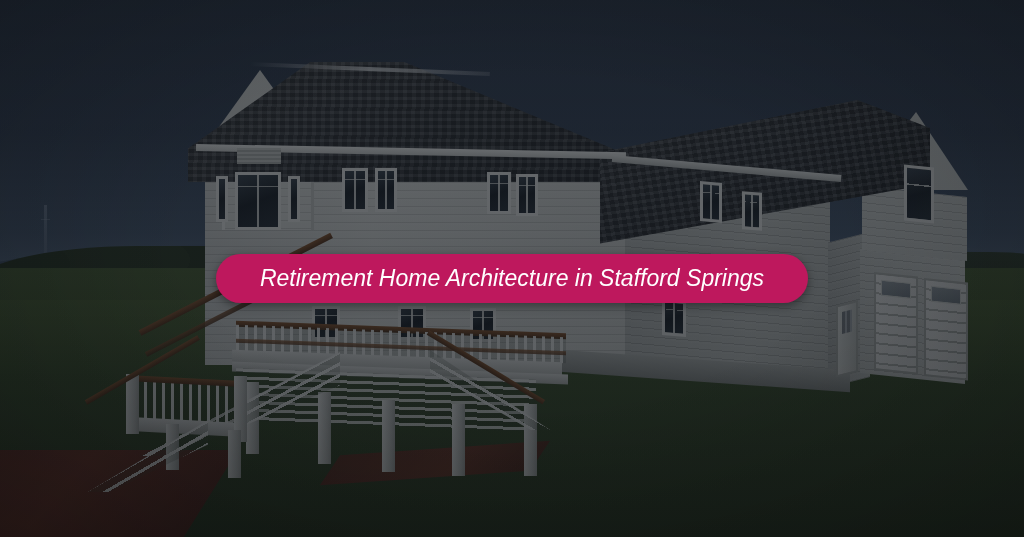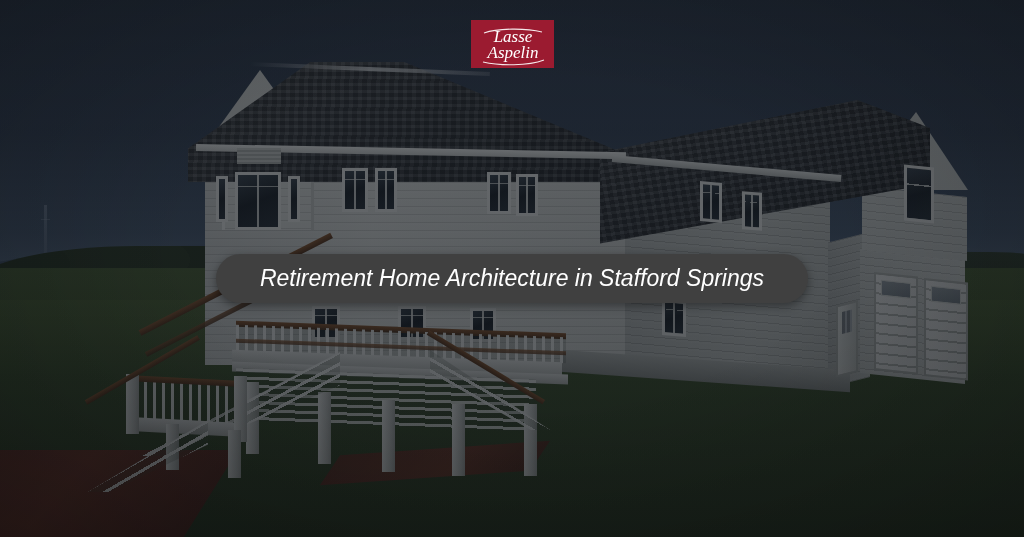--- a/index.html
+++ b/index.html
@@ -512,21 +512,21 @@
   }
 
   .subtitle-wrap {
     position: absolute;
     left: 0; top: 254px;
     width: 1024px;
     display: flex;
     justify-content: center;
   }
   .subtitle {
-    background: #404040;
+    background: #be185d;
     color: #ffffff;
     font-size: 23px;
     font-style: italic;
     font-weight: normal;
     line-height: 28px;
     padding: 10px 44px 11px 44px;
     border-radius: 26px;
     box-shadow: 0 3px 10px rgba(0,0,0,.4);
     white-space: nowrap;
     font-family: "Liberation Sans", sans-serif;
@@ -621,30 +621,20 @@
       <div class="lower-stairs"></div>
       <div class="lower-rail"></div>
     </div>
 
     <div class="overlay"></div>
     <div class="vignette"></div>
   </div>
 
   <div class="content">
 
-    <div class="logo">
-      <svg width="78" height="46" viewBox="0 0 78 46">
-        <g fill="#ffffff" font-family="&quot;Liberation Serif&quot;, serif" font-style="italic">
-          <text x="39" y="21" font-size="17" text-anchor="middle">Lasse</text>
-          <text x="39" y="37" font-size="17" text-anchor="middle">Aspelin</text>
-          <path d="M10 12 C 24 7, 52 7, 68 11" stroke="#ffffff" stroke-width="1.1" fill="none" opacity="0.9"></path>
-          <path d="M9 41 C 26 45, 54 45, 70 39" stroke="#ffffff" stroke-width="1.1" fill="none" opacity="0.9"></path>
-        </g>
-      </svg>
-    </div>
 
 
     <div class="subtitle-wrap">
       <div class="subtitle">Retirement Home Architecture in Stafford Springs</div>
     </div>
 
   </div>
 </div>
 
 </body></html>

